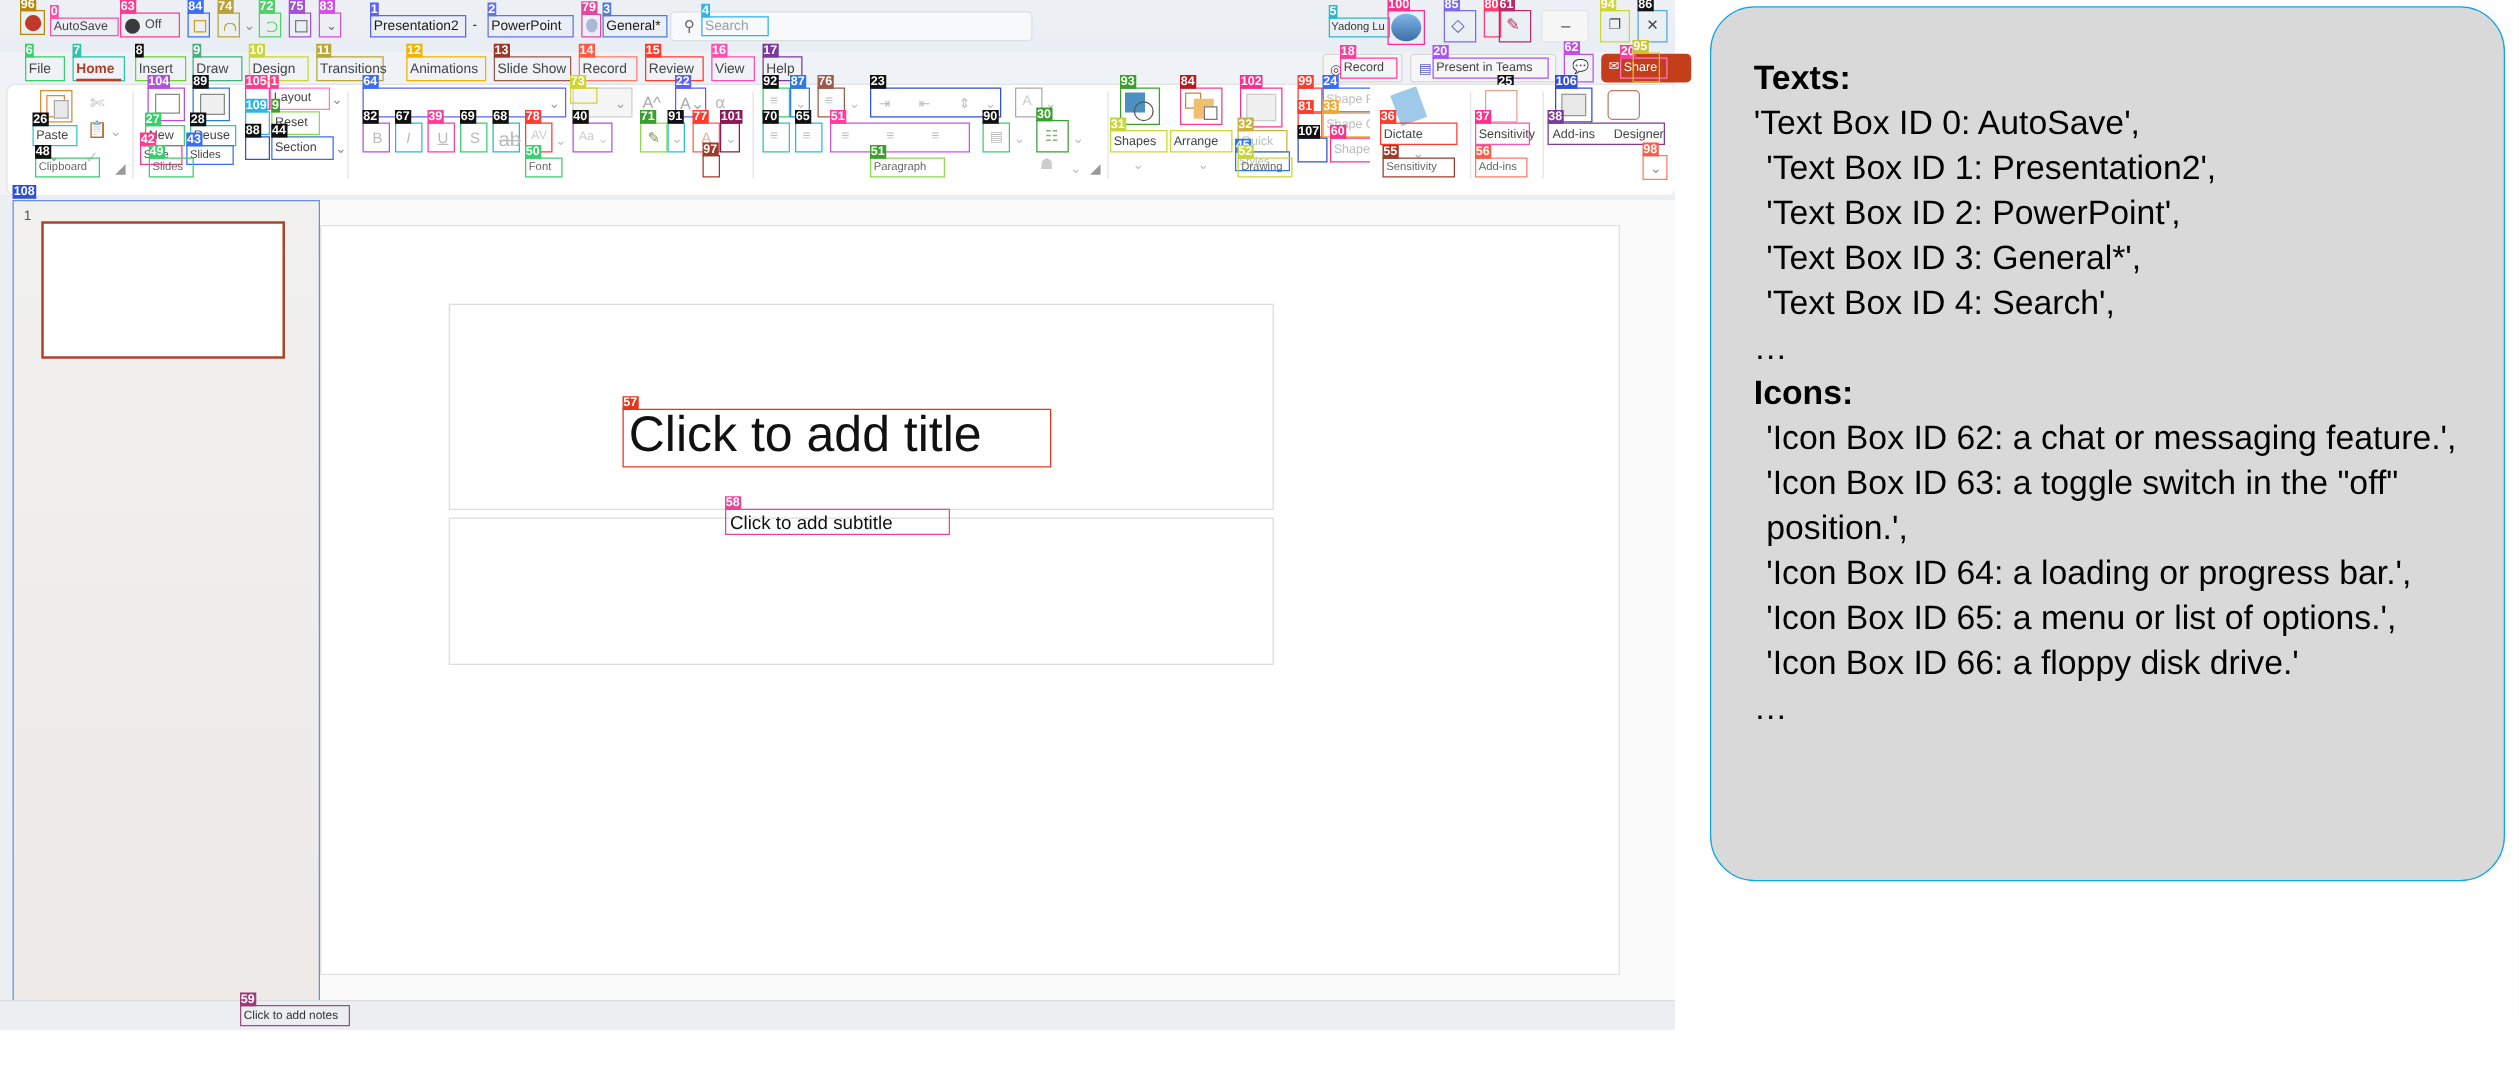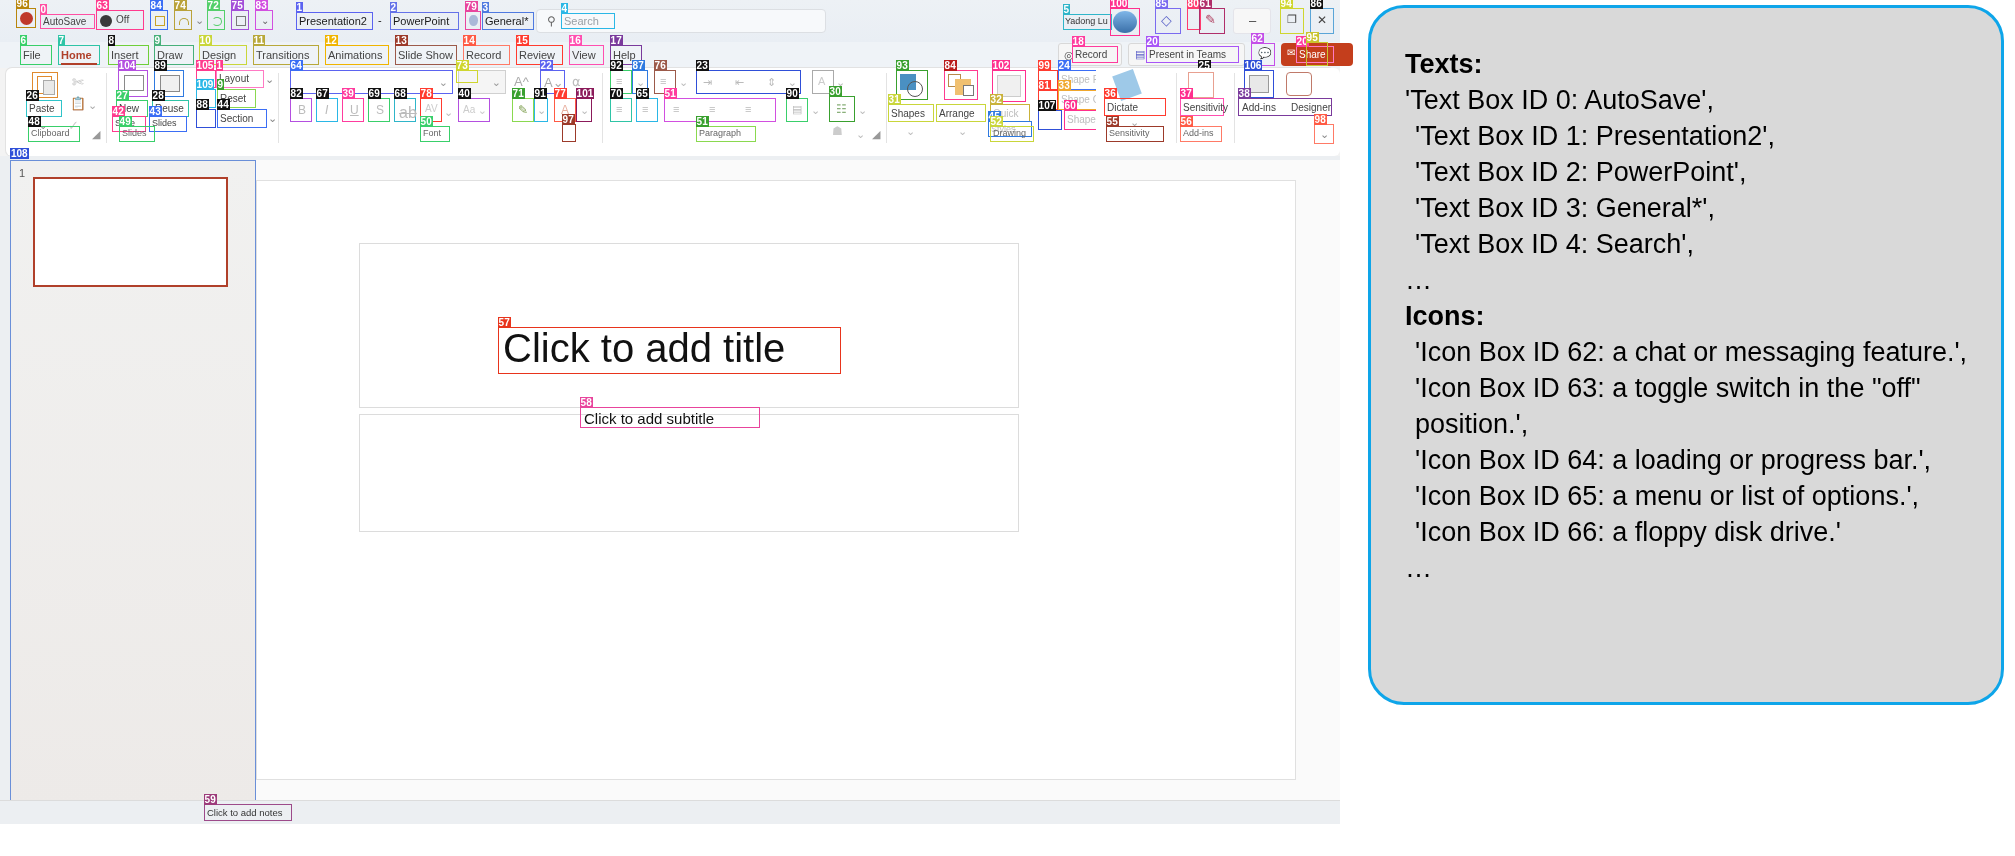--- a/index.html
+++ b/index.html
@@ -71,21 +71,21 @@
   }
   
   #notesbar {
     position:absolute; left:0px; top:800px; width:1340px; height:24px;
     background:#eceff2; border-top:1px solid #dcdcdc;
   }
 
   
   #descpanel {
     position:absolute; left:1368px; top:5px; width:636px; height:700px;
-    background:#d9d9d9; border:3px solid #0ea5e9; border-radius:36px;
+    background:#d9d9d9; border:1px solid #0ea5e9; border-radius:36px;
     padding:38px 30px 24px 34px;
     font-size:27px; line-height:36px; color:#000;
   }
   .descline { white-space:normal; }
   .minilabel { position:absolute; font-size:11px; color:#444; white-space:nowrap; }
   .sep { position:absolute; width:1px; background:#e3e3e3; }
   .btnface { position:absolute; background:#f6f6f6; border:1px solid #d8d8d8; border-radius:3px; }
   .fieldbox { position:absolute; background:#f5f5f5; border:1px solid #d0d0d0; }
   .ghost { color:#bdbdbd; }
 </style>
@@ -217,21 +217,21 @@
       <span class="minilabel" style="left:2px;top:3px;font-size:11px;">Insert</span>
     </div>
     <div class="bx" style="left:154px;top:3px;width:40px;height:20px;border-color:#47b07a;">
       <span class="tag" style="background:#47b07a;">9</span>
       <span class="minilabel" style="left:2px;top:3px;font-size:11px;">Draw</span>
     </div>
     <div class="bx" style="left:199px;top:3px;width:48px;height:20px;border-color:#c9d63a;">
       <span class="tag" style="background:#c9d63a;">10</span>
       <span class="minilabel" style="left:2px;top:3px;font-size:11px;">Design</span>
     </div>
-    <div class="bx" style="left:253px;top:3px;width:66px;height:20px;border-color:#b8a83a;">
+    <div class="bx" style="left:253px;top:3px;width:54px;height:20px;border-color:#b8a83a;">
       <span class="tag" style="background:#b8a83a;">11</span>
       <span class="minilabel" style="left:2px;top:3px;font-size:11px;">Transitions</span>
     </div>
     <div class="bx" style="left:325px;top:3px;width:64px;height:20px;border-color:#f0b400;">
       <span class="tag" style="background:#f0b400;">12</span>
       <span class="minilabel" style="left:2px;top:3px;font-size:11px;">Animations</span>
     </div>
     <div class="bx" style="left:395px;top:3px;width:62px;height:20px;border-color:#9c5a4a;">
       <span class="tag" style="background:#9c3a2a;">13</span>
       <span class="minilabel" style="left:2px;top:3px;font-size:11px;">Slide Show</span>
@@ -676,21 +676,21 @@
       <div class="ph" style="left:102px;top:233px;width:660px;height:118px;"></div>
 
       <div class="bx" style="left:323px;top:226px;width:180px;height:21px;border-color:#e8449c;">
         <span class="tag" style="background:#e8449c;">58</span>
         <span style="position:absolute;left:3px;top:2px;font-size:15px;color:#111;white-space:nowrap;">Click to add subtitle</span>
       </div>
     </div>
   </div>
 
   <div id="notesbar">
-    <div class="bx" style="left:204px;top:3px;width:88px;height:17px;border-color:#9c4a8a;">
+    <div class="bx" style="left:192px;top:3px;width:88px;height:17px;border-color:#9c4a8a;">
       <span class="tag" style="background:#9c3a7a;">59</span>
       <span class="minilabel" style="left:2px;top:2px;font-size:9.5px;color:#333;">Click to add notes</span>
     </div>
   </div>
 </div>
 
 <div id="descpanel">
   <div style="font-weight:700;">Texts:</div>
   <div class="descline">'Text Box ID 0: AutoSave',</div>
   <div class="descline" style="padding-left:10px;">'Text Box ID 1: Presentation2',</div>

